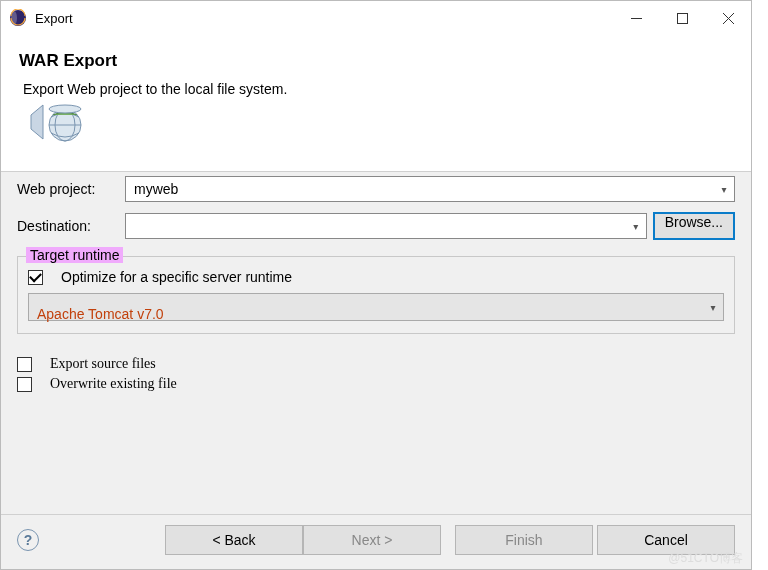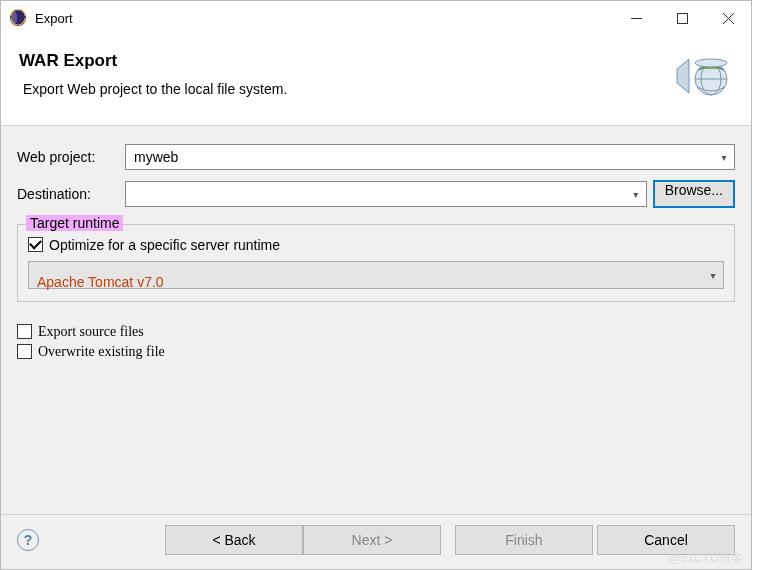--- a/index.html
+++ b/index.html
@@ -43,41 +43,42 @@
     color: #333;
   }
   .win-btn svg { stroke: #333; }
   
   .header {
     display: flex;
     align-items: flex-start;
     padding: 16px 18px 18px 18px;
     border-bottom: 1px solid #d0d0d0;
     background: #fff;
+    flex-direction: column;
   }
   .header-text { flex: 1; }
   .header-title {
     font-size: 17px;
     font-weight: bold;
     margin-bottom: 10px;
   }
   .header-desc {
     font-size: 14px;
     padding-left: 4px;
   }
   .header-icon {
     width: 58px; height: 58px;
     margin-left: 10px;
     margin-top: -2px;
   }
   
   .content {
     flex: 1;
     background: #f0f0f0;
-    padding: 18px 16px 10px 16px;
+    padding: 4px 16px 10px 16px;
     display: flex;
     flex-direction: column;
   }
   .form-row {
     display: flex;
     align-items: center;
     margin-bottom: 10px;
   }
   .form-label {
     width: 108px;
@@ -125,22 +126,24 @@
   .fieldset-legend {
     position: absolute;
     top: -10px;
     left: 8px;
     background: #f0abfc;
     padding: 0 4px;
     font-size: 14px;
   }
   .check-row {
     display: flex;
+    align-items: center;
     margin: 4px 0 8px 0;
     font-size: 14px;
+    gap: 12px;
   }
   .checkbox {
     width: 15px; height: 15px;
     border: 1px solid #333;
     background: #fff;
     margin-right: 6px;
     display: flex;
     align-items: center;
     justify-content: center;
     flex-shrink: 0;

